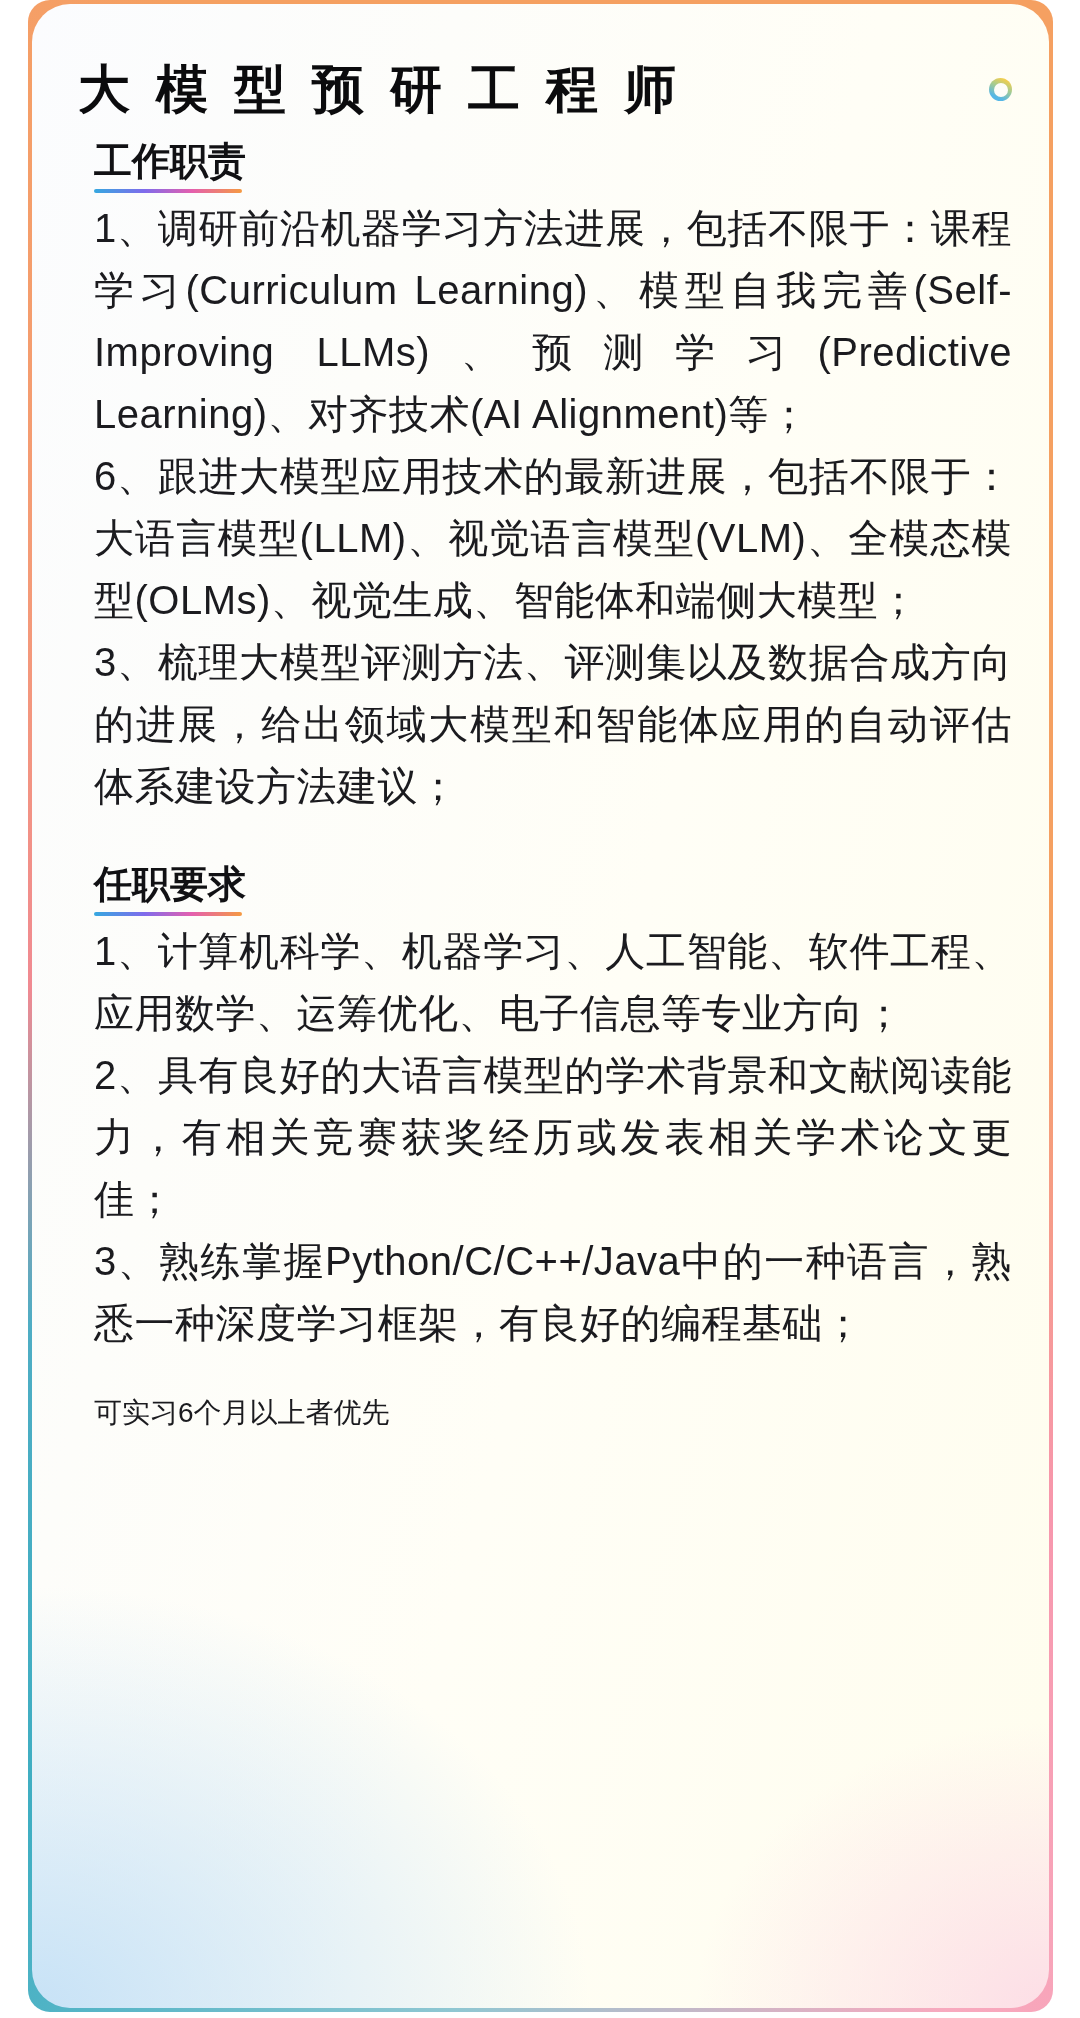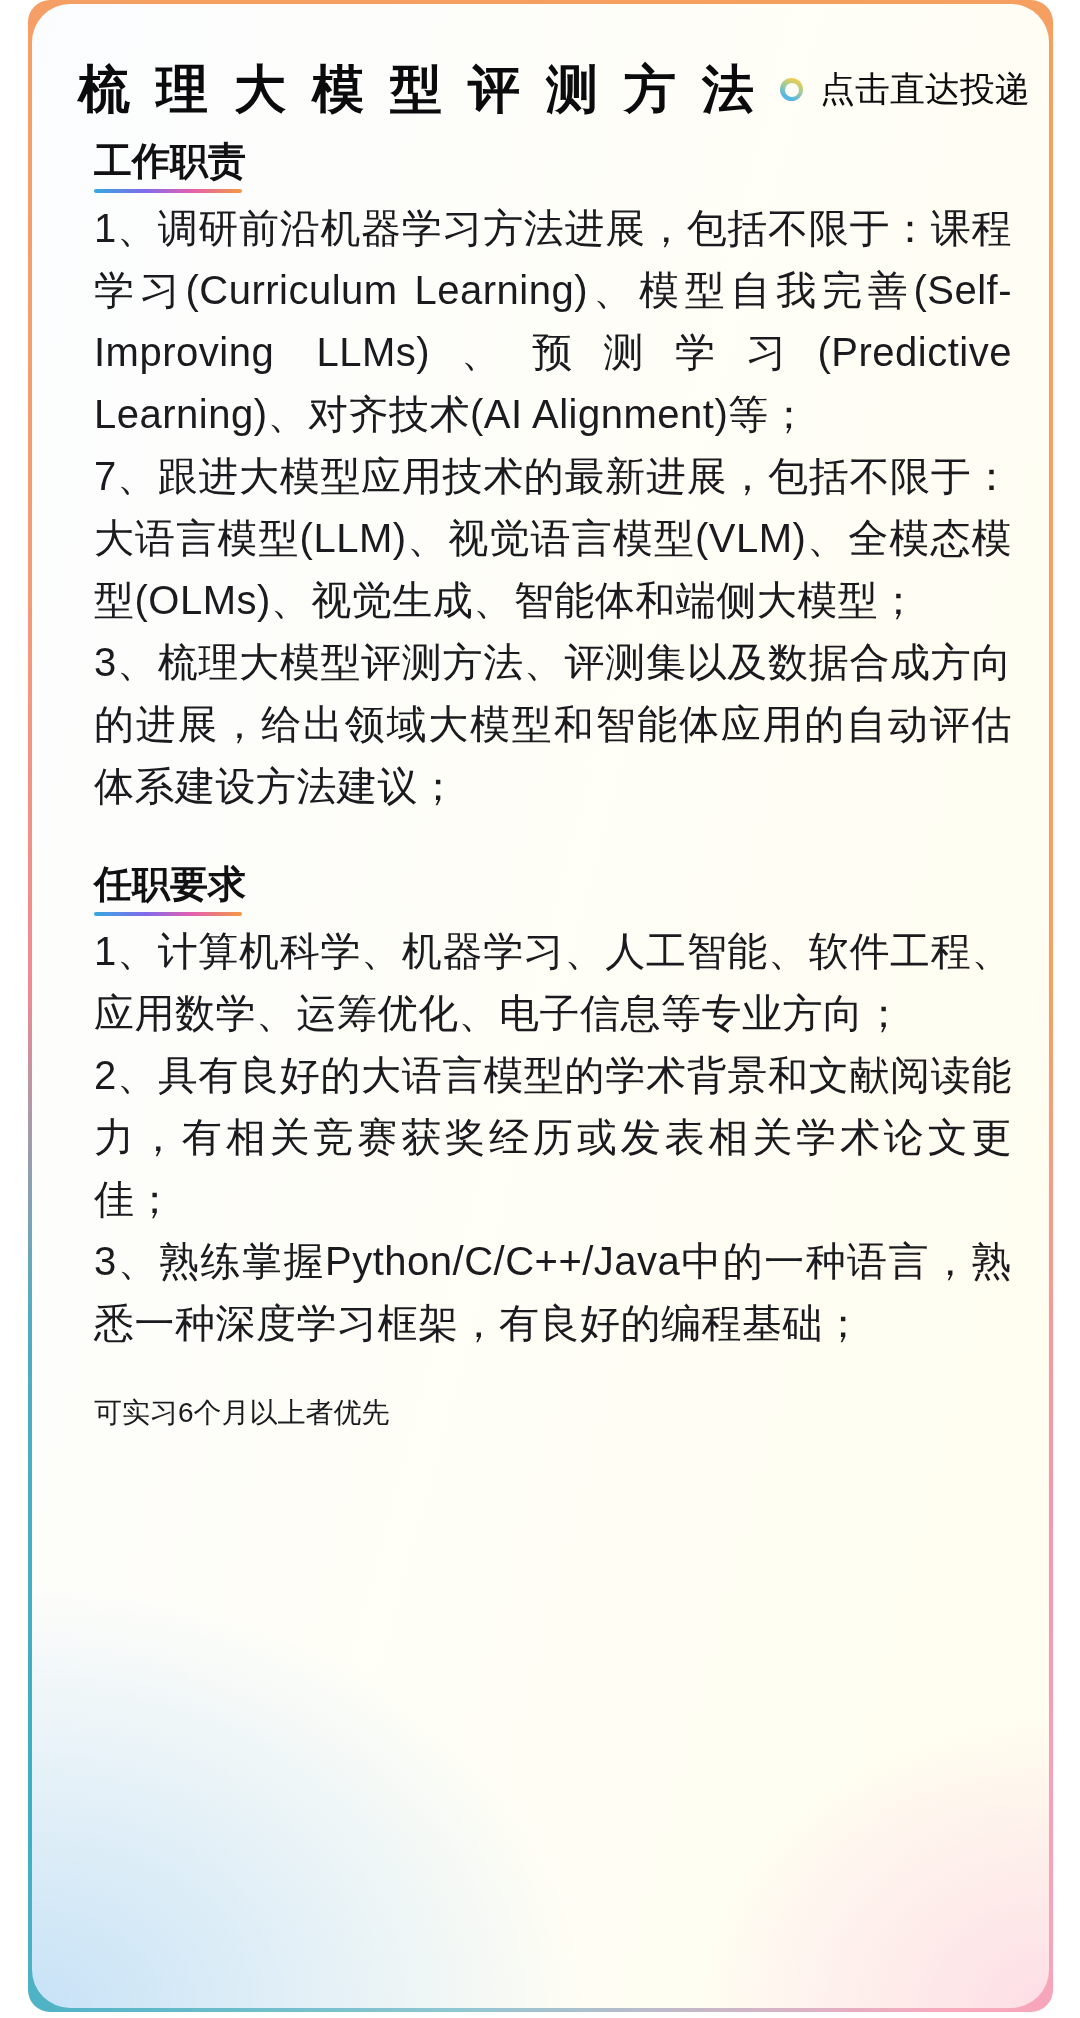--- a/index.html
+++ b/index.html
@@ -118,35 +118,34 @@
     color:#1b1b1f;
   }
 </style>
 </head>
 <body>
 
 <div class="card-frame">
   <div class="card-inner">
 
     <div class="header-row">
-      <div class="job-title">梳理大模型评测方法</div>
+      <div class="job-title">大模型预研工程师</div>
       <a class="apply-link">
         <span class="ring-icon"></span>
-        <span class="apply-label">点击直达投递</span>
       </a>
     </div>
 
     <div class="content">
 
       <div class="section-duties">
         <div class="section-heading">工作职责</div>
         <div class="heading-underline"></div>
         <div class="item-list">
           <p>1、调研前沿机器学习方法进展，包括不限于：课程学习(Curriculum Learning)、模型自我完善(Self-Improving LLMs)、预测学习(Predictive Learning)、对齐技术(AI Alignment)等；</p>
-          <p>7、跟进大模型应用技术的最新进展，包括不限于：大语言模型(LLM)、视觉语言模型(VLM)、全模态模型(OLMs)、视觉生成、智能体和端侧大模型；</p>
+          <p>6、跟进大模型应用技术的最新进展，包括不限于：大语言模型(LLM)、视觉语言模型(VLM)、全模态模型(OLMs)、视觉生成、智能体和端侧大模型；</p>
           <p>3、梳理大模型评测方法、评测集以及数据合成方向的进展，给出领域大模型和智能体应用的自动评估体系建设方法建议；</p>
         </div>
       </div>
 
       <div class="section-requirements">
         <div class="section-heading">任职要求</div>
         <div class="heading-underline"></div>
         <div class="item-list">
           <p>1、计算机科学、机器学习、人工智能、软件工程、应用数学、运筹优化、电子信息等专业方向；</p>
           <p>2、具有良好的大语言模型的学术背景和文献阅读能力，有相关竞赛获奖经历或发表相关学术论文更佳；</p>

